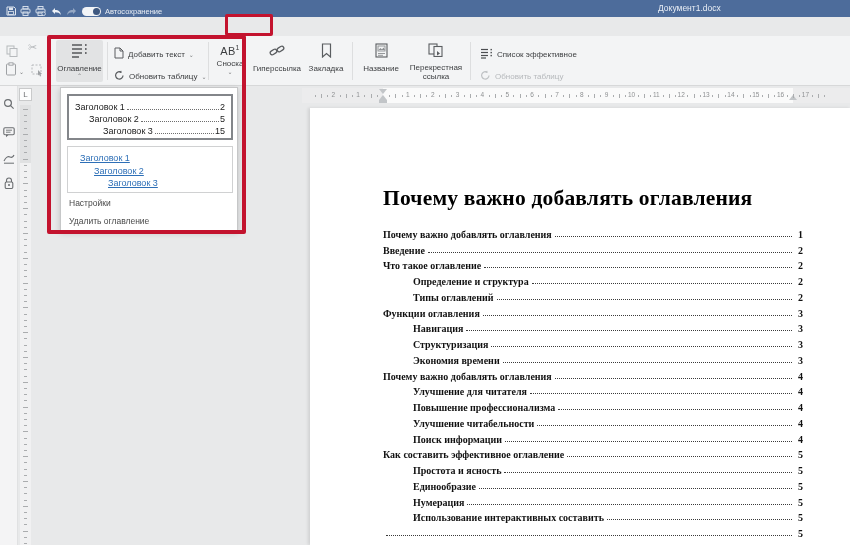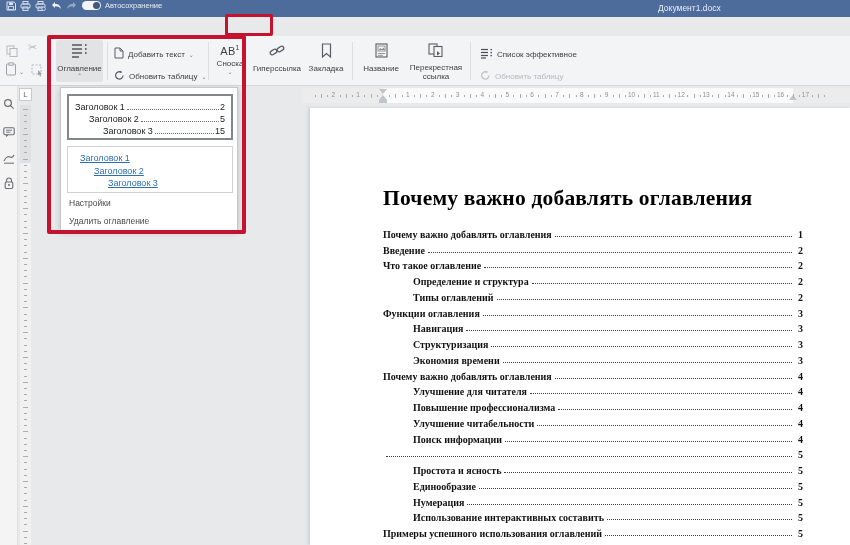--- a/index.html
+++ b/index.html
@@ -2,21 +2,21 @@
 <html><head>
 <meta charset="utf-8">
 <style>
   * { margin:0; padding:0; box-sizing:border-box; }
   html,body { width:850px; height:545px; overflow:hidden; background:#e8e9ea;
               font-family:"Liberation Sans", sans-serif; }
   #app { position:relative; width:850px; height:545px; }
 
   
   .titlebar { position:absolute; left:0; top:0; width:850px; height:17px; background:#4d6c9b; }
-  .tb-icons { position:absolute; left:6px; top:1px; display:flex; align-items:flex-start; gap:4px; height:15px; }
+  .tb-icons { position:absolute; left:6px; top:1px; display:flex; align-items:flex-end; gap:4px; height:15px; }
   .tb-ic svg { display:block; }
   .tb-ic.dim { opacity:.45; }
   .autosave { display:flex; align-items:center; gap:4px; }
   .toggle { width:19px; height:9px; background:#f2f4f7; border-radius:5px; position:relative; }
   .toggle .knob { position:absolute; right:1px; top:1px; width:7px; height:7px; border-radius:50%; background:#3e5演; background:#3e5880; }
   .autosave-label { color:#e9eef5; font-size:7.5px; }
   .doc-title { position:absolute; left:658px; top:3px; color:#e9eef5; font-size:8.5px; }
 
   
   .menubar { position:absolute; left:0; top:17px; width:850px; height:19px; background:#4d6c9b;
@@ -578,20 +578,21 @@
             <span class="toc-page">4</span>
           </div>
 
           <div class="toc-row lvl2">
             <span class="toc-label">Поиск информации</span>
             <span class="toc-dots"></span>
             <span class="toc-page">4</span>
           </div>
 
           <div class="toc-row lvl1">
+            <span class="toc-label">Как составить эффективное оглавление</span>
             <span class="toc-dots"></span>
             <span class="toc-page">5</span>
           </div>
 
           <div class="toc-row lvl2">
             <span class="toc-label">Простота и ясность</span>
             <span class="toc-dots"></span>
             <span class="toc-page">5</span>
           </div>
 
@@ -607,21 +608,20 @@
             <span class="toc-page">5</span>
           </div>
 
           <div class="toc-row lvl2">
             <span class="toc-label">Использование интерактивных составить</span>
             <span class="toc-dots"></span>
             <span class="toc-page">5</span>
           </div>
 
           <div class="toc-row lvl1">
-            <span class="toc-label">Примеры успешного использования оглавлений</span>
             <span class="toc-dots"></span>
             <span class="toc-page">5</span>
           </div>
         </div>
     </div>
   </div>
 
   <div class="dropdown">
     <div class="preview1">
 

